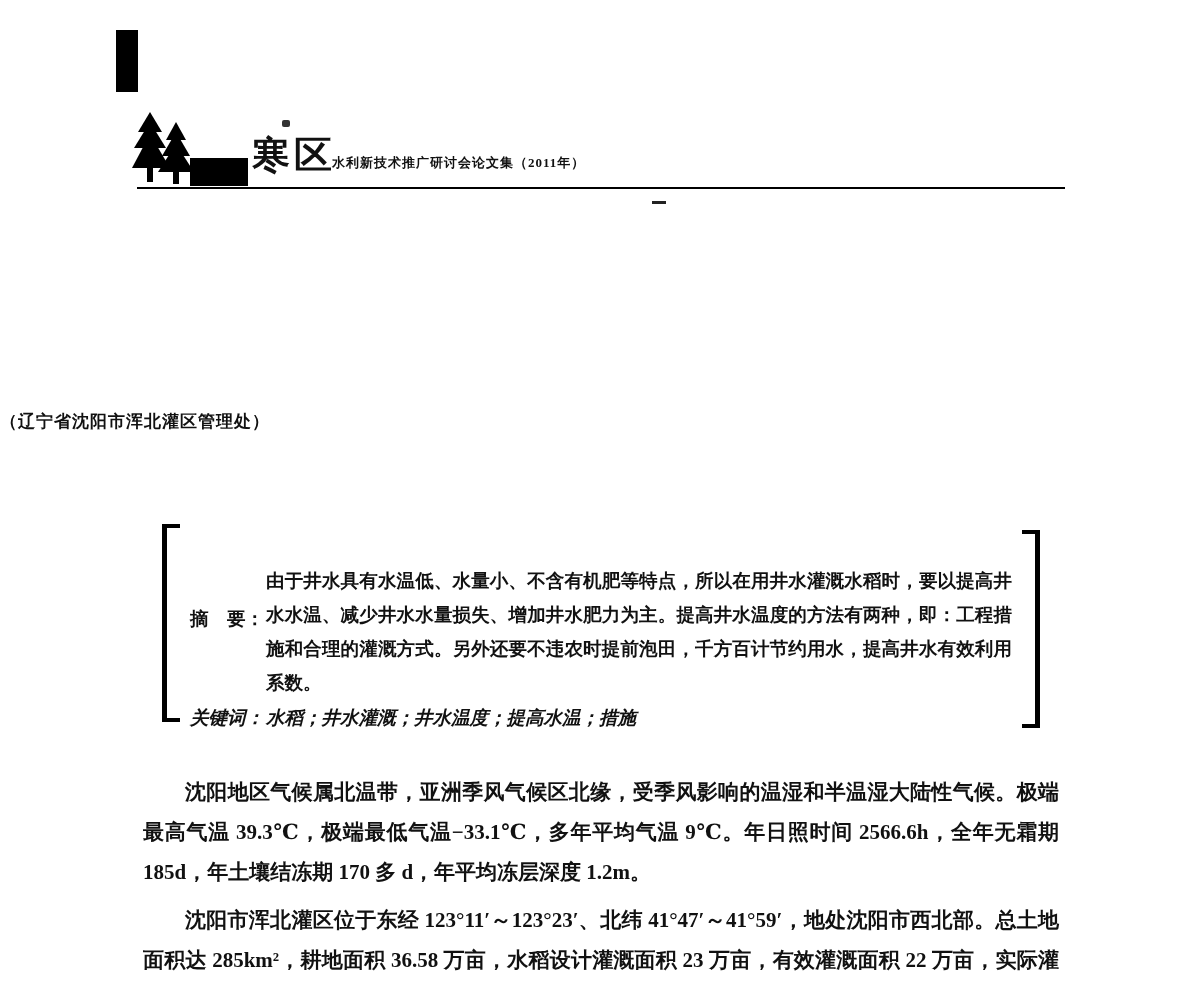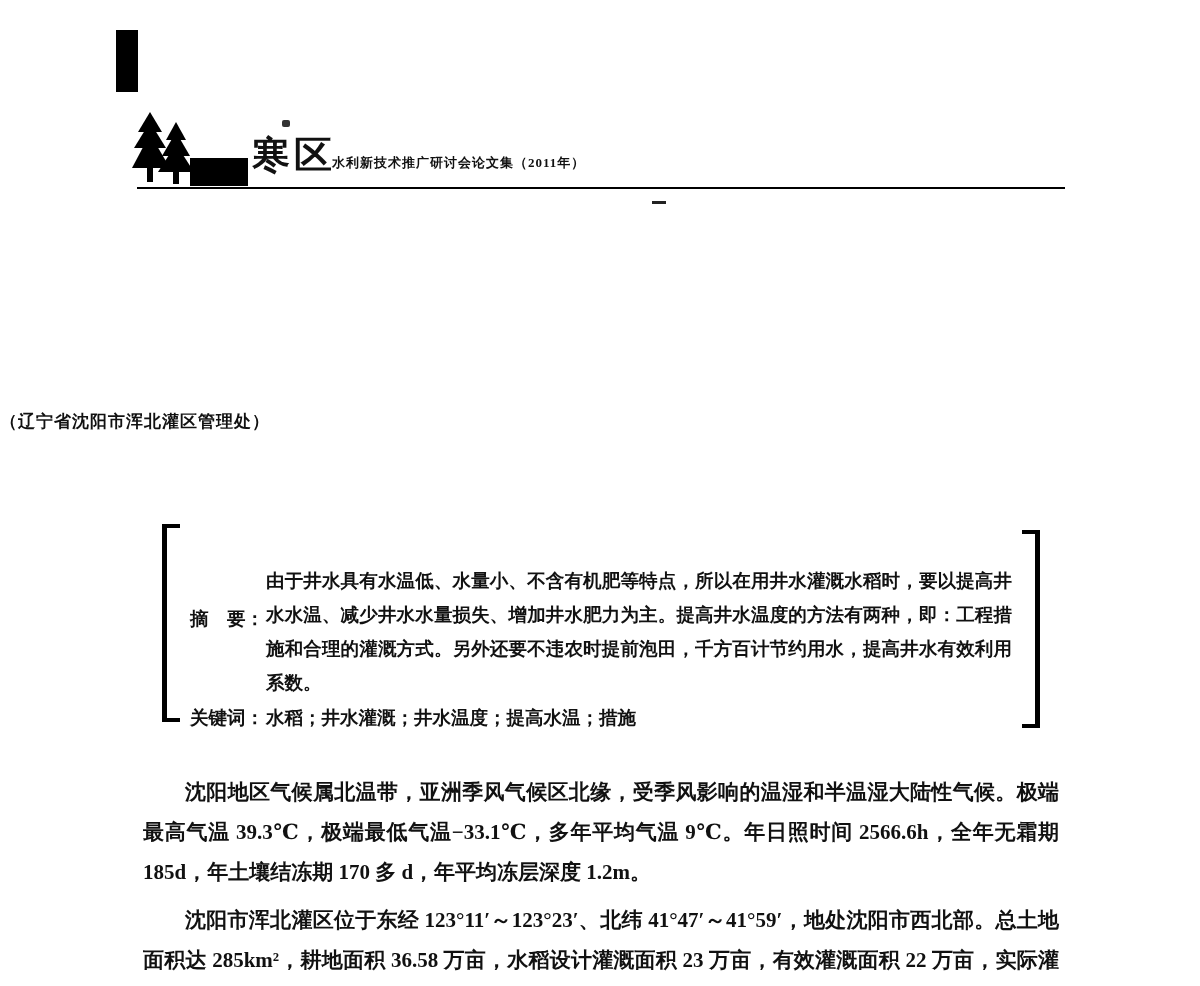--- a/index.html
+++ b/index.html
@@ -74,21 +74,21 @@
     flex:0 0 auto;
     font-weight:800;
     white-space:nowrap;
     margin-right:2px;
   }
   .abstract-text{
     flex:1 1 auto;
     text-align:justify;
     margin-top:26px;
   }
-  .keywords-row{display:flex;margin-top:1px;}
+  .keywords-row{display:flex;margin-top:1px;font-style:italic;}
   .keywords-label{font-weight:800;white-space:nowrap;margin-right:2px;}
   .keywords-text{font-weight:600;}
 
   
   .body-text{
     left:135px;top:764px;width:932px;
     font-size:21px;line-height:40px;
     font-weight:600;
     text-align:justify;
   }

